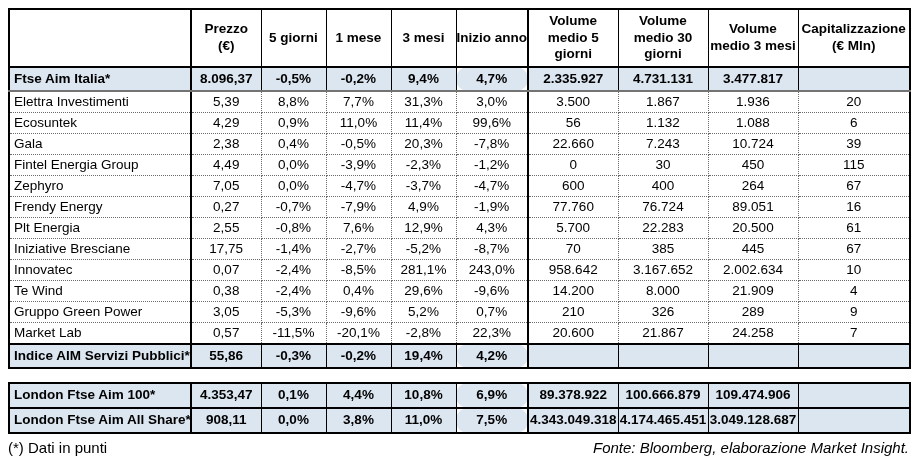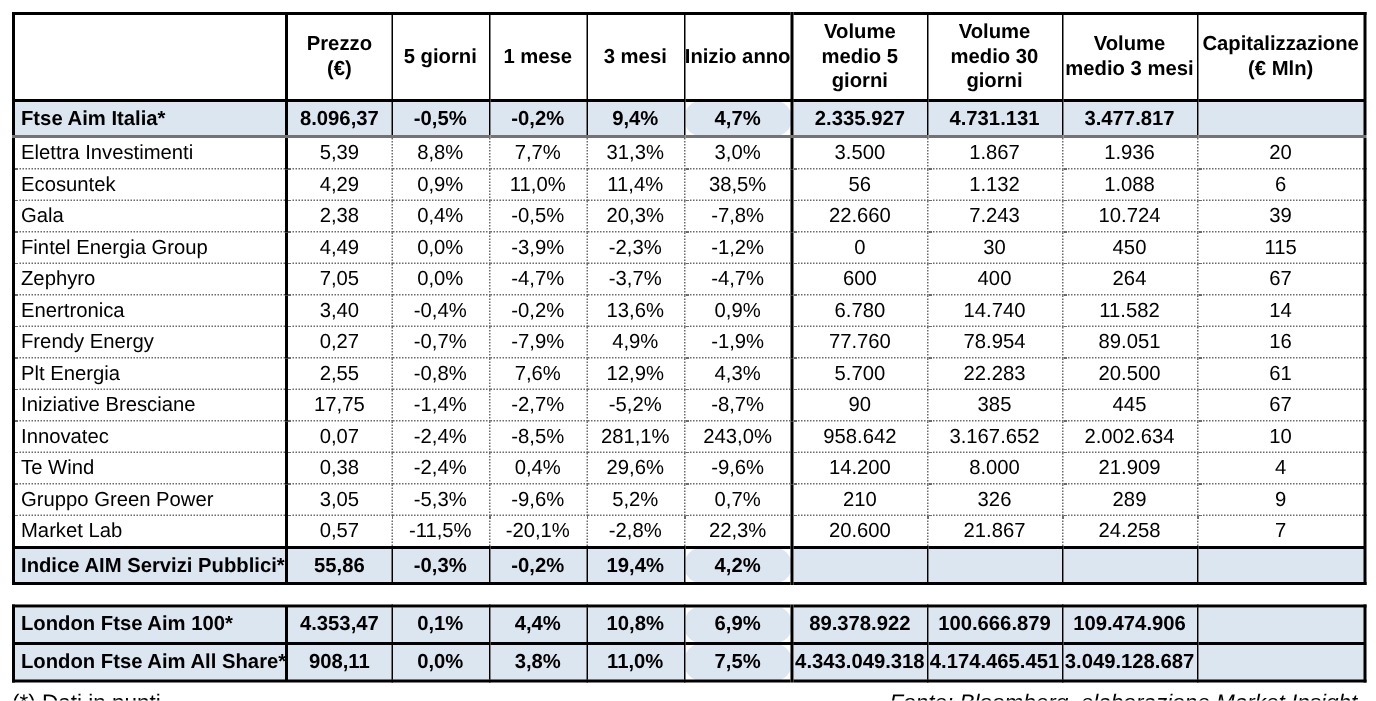--- a/index.html
+++ b/index.html
@@ -133,21 +133,21 @@
             <td class="c-val v6">1.867</td>
             <td class="c-val v7">1.936</td>
             <td class="c-val v8">20</td>
           </tr>
           <tr class="r-data">
             <td class="c-name">Ecosuntek</td>
             <td class="c-val v0">4,29</td>
             <td class="c-val v1">0,9%</td>
             <td class="c-val v2">11,0%</td>
             <td class="c-val v3">11,4%</td>
-            <td class="c-val v4">38,5%</td>
+            <td class="c-val v4">99,6%</td>
             <td class="c-val v5">56</td>
             <td class="c-val v6">1.132</td>
             <td class="c-val v7">1.088</td>
             <td class="c-val v8">6</td>
           </tr>
           <tr class="r-data">
             <td class="c-name">Gala</td>
             <td class="c-val v0">2,38</td>
             <td class="c-val v1">0,4%</td>
             <td class="c-val v2">-0,5%</td>
@@ -176,40 +176,28 @@
             <td class="c-val v1">0,0%</td>
             <td class="c-val v2">-4,7%</td>
             <td class="c-val v3">-3,7%</td>
             <td class="c-val v4">-4,7%</td>
             <td class="c-val v5">600</td>
             <td class="c-val v6">400</td>
             <td class="c-val v7">264</td>
             <td class="c-val v8">67</td>
           </tr>
           <tr class="r-data">
-            <td class="c-name">Enertronica</td>
-            <td class="c-val v0">3,40</td>
-            <td class="c-val v1">-0,4%</td>
-            <td class="c-val v2">-0,2%</td>
-            <td class="c-val v3">13,6%</td>
-            <td class="c-val v4">0,9%</td>
-            <td class="c-val v5">6.780</td>
-            <td class="c-val v6">14.740</td>
-            <td class="c-val v7">11.582</td>
-            <td class="c-val v8">14</td>
-          </tr>
-          <tr class="r-data">
             <td class="c-name">Frendy Energy</td>
             <td class="c-val v0">0,27</td>
             <td class="c-val v1">-0,7%</td>
             <td class="c-val v2">-7,9%</td>
             <td class="c-val v3">4,9%</td>
             <td class="c-val v4">-1,9%</td>
             <td class="c-val v5">77.760</td>
-            <td class="c-val v6">78.954</td>
+            <td class="c-val v6">76.724</td>
             <td class="c-val v7">89.051</td>
             <td class="c-val v8">16</td>
           </tr>
           <tr class="r-data">
             <td class="c-name">Plt Energia</td>
             <td class="c-val v0">2,55</td>
             <td class="c-val v1">-0,8%</td>
             <td class="c-val v2">7,6%</td>
             <td class="c-val v3">12,9%</td>
             <td class="c-val v4">4,3%</td>
@@ -218,21 +206,21 @@
             <td class="c-val v7">20.500</td>
             <td class="c-val v8">61</td>
           </tr>
           <tr class="r-data">
             <td class="c-name">Iniziative Bresciane</td>
             <td class="c-val v0">17,75</td>
             <td class="c-val v1">-1,4%</td>
             <td class="c-val v2">-2,7%</td>
             <td class="c-val v3">-5,2%</td>
             <td class="c-val v4">-8,7%</td>
-            <td class="c-val v5">90</td>
+            <td class="c-val v5">70</td>
             <td class="c-val v6">385</td>
             <td class="c-val v7">445</td>
             <td class="c-val v8">67</td>
           </tr>
           <tr class="r-data">
             <td class="c-name">Innovatec</td>
             <td class="c-val v0">0,07</td>
             <td class="c-val v1">-2,4%</td>
             <td class="c-val v2">-8,5%</td>
             <td class="c-val v3">281,1%</td>

